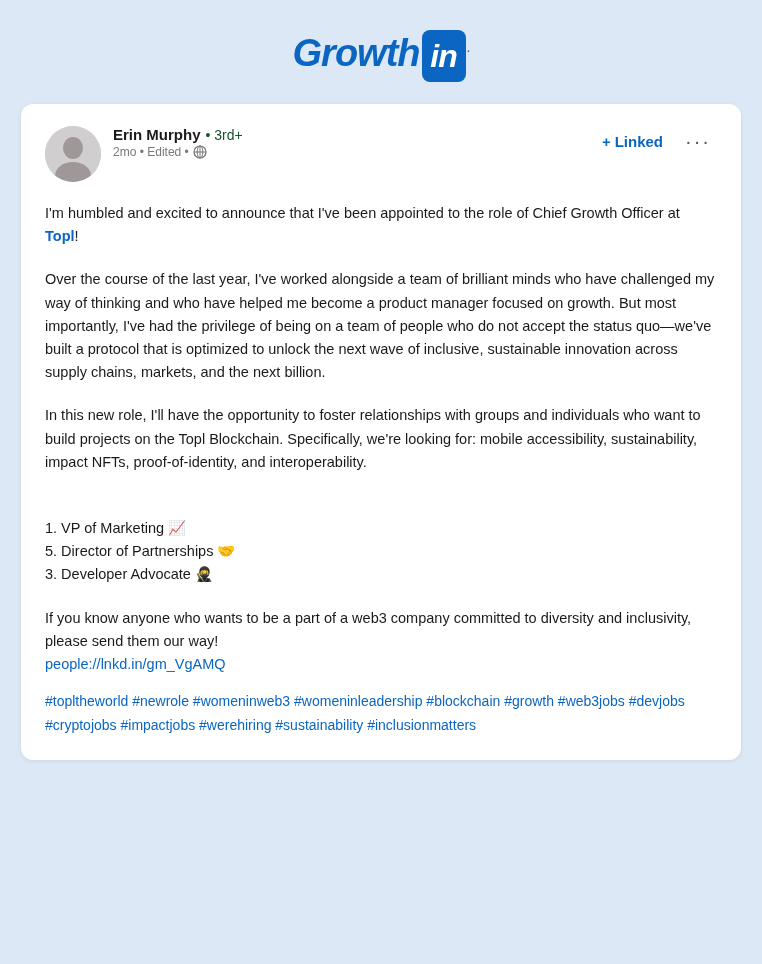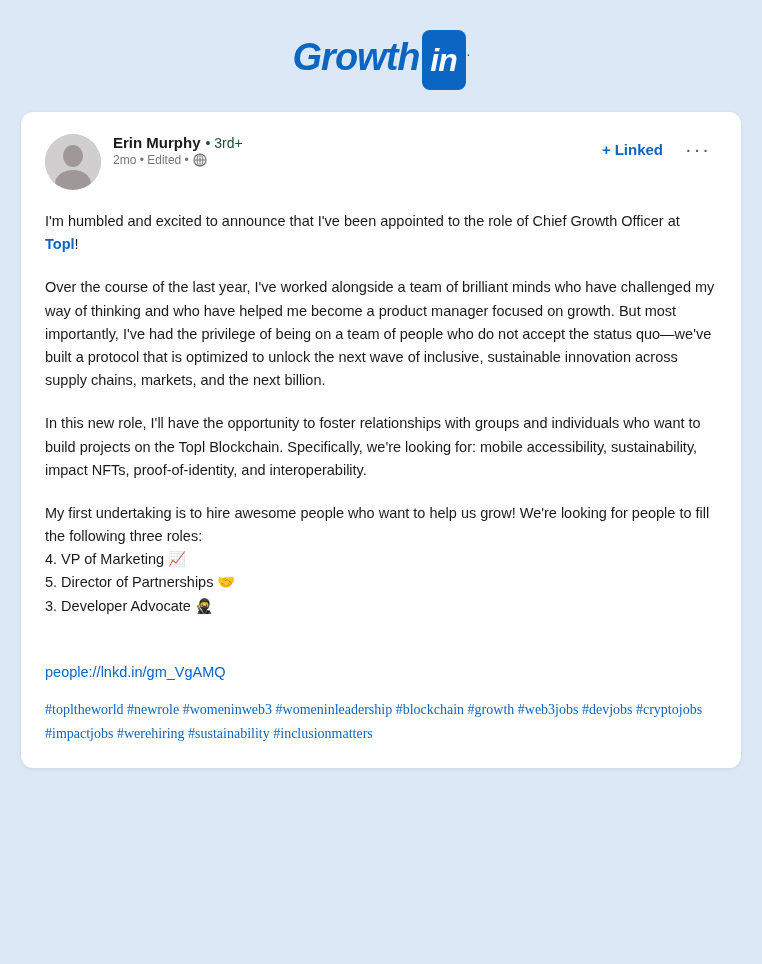--- a/index.html
+++ b/index.html
@@ -29,21 +29,21 @@
     .linkedin-in-box {
       display: inline-flex;
       align-items: center;
       justify-content: center;
       background: #0a66c2;
       color: white;
       font-size: 32px;
       font-weight: 900;
       font-style: italic;
       width: 44px;
-      height: 60px;
+      height: 52px;
       border-radius: 8px;
       margin-left: 2px;
       vertical-align: middle;
     }
     .linkedin-dot {
       color: #0a66c2;
       font-size: 14px;
       vertical-align: super;
       margin-left: 1px;
       font-style: normal;
@@ -173,21 +173,20 @@
     .topl-link {
       color: #0a66c2;
       font-weight: 600;
       text-decoration: none;
     }
     .hashtags {
       color: #0a66c2;
       font-size: 14px;
       line-height: 1.7;
       margin-top: 12px;
-      font-family: Liberation Serif, serif;
     }
     .hashtags span {
       margin-right: 4px;
     }
   </style>
 </head>
 <body>
 
 <div class="linkedin-logo">
   <span class="linkedin-wordmark">
@@ -238,27 +237,27 @@
     </div>
   </div>
 
   <div class="post-content">
     <p>
       <span>I'm humbled and excited to announce that I've been appointed to the role of Chief Growth Officer at </span><a class="topl-link" href="#">Topl</a><span>!</span>
     </p>
     <p>Over the course of the last year, I've worked alongside a team of brilliant minds who have challenged my way of thinking and who have helped me become a product manager focused on growth. But most importantly, I've had the privilege of being on a team of people who do not accept the status quo—we've built a protocol that is optimized to unlock the next wave of inclusive, sustainable innovation across supply chains, markets, and the next billion.</p>
     <p>In this new role, I'll have the opportunity to foster relationships with groups and individuals who want to build projects on the Topl Blockchain. Specifically, we're looking for: mobile accessibility, sustainability, impact NFTs, proof-of-identity, and interoperability.</p>
     <p>
-      <span>My first undertaking is to hire awesome people who want to help us grow! We're looking for people to fill the following three roles:</span><br>
-      <span>4. VP of Marketing 📈</span><br>
+      <br>
+      <span>1. VP of Marketing 📈</span><br>
       <span>5. Director of Partnerships 🤝</span><br>
       <span>3. Developer Advocate 🥷</span>
     </p>
     <p>
-      <br>
+      <span>If you know anyone who wants to be a part of a web3 company committed to diversity and inclusivity, please send them our way!</span><br>
       <a class="link-blue" href="#">people://lnkd.in/gm_VgAMQ</a>
     </p>
     <div class="hashtags">
       <span>#topltheworld #newrole #womeninweb3 #womeninleadership #blockchain #growth #web3jobs #devjobs #cryptojobs #impactjobs #werehiring #sustainability #inclusionmatters</span>
     </div>
   </div>
 
 </div>
 
 </body></html>

